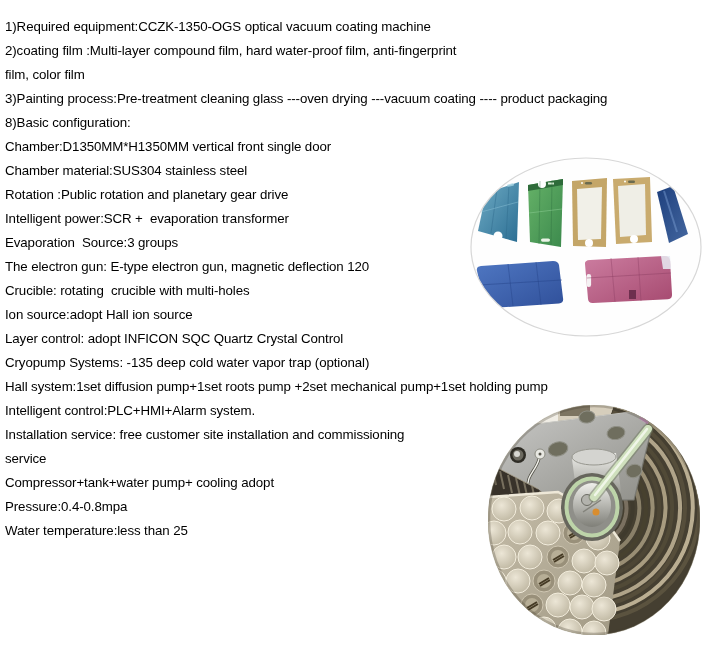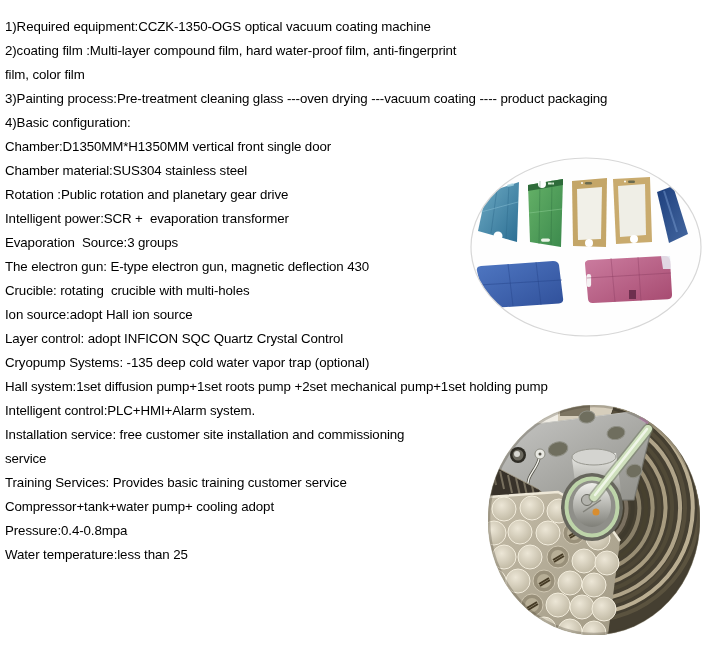--- a/index.html
+++ b/index.html
@@ -15,36 +15,35 @@
 </head>
 <body>
 
 <div class="page">
 
   <div class="spec-text">
     <div class="line">1)Required equipment:CCZK-1350-OGS optical vacuum coating machine</div>
     <div class="line">2)coating film :Multi-layer compound film, hard water-proof film, anti-fingerprint</div>
     <div class="line">film, color film</div>
     <div class="line">3)Painting process:Pre-treatment cleaning glass ---oven drying ---vacuum coating ---- product packaging</div>
-    <div class="line">4)Basic configuration:</div>
+    <div class="line">8)Basic configuration:</div>
     <div class="line">Chamber:D1350MM*H1350MM vertical front single door</div>
     <div class="line">Chamber material:SUS304 stainless steel</div>
     <div class="line">Rotation :Public rotation and planetary gear drive</div>
     <div class="line">Intelligent power:SCR +  evaporation transformer</div>
     <div class="line">Evaporation  Source:3 groups</div>
-    <div class="line">The electron gun: E-type electron gun, magnetic deflection 430</div>
+    <div class="line">The electron gun: E-type electron gun, magnetic deflection 120</div>
     <div class="line">Crucible: rotating  crucible with multi-holes</div>
     <div class="line">Ion source:adopt Hall ion source</div>
     <div class="line">Layer control: adopt INFICON SQC Quartz Crystal Control</div>
     <div class="line">Cryopump Systems: -135 deep cold water vapor trap (optional)</div>
     <div class="line">Hall system:1set diffusion pump+1set roots pump +2set mechanical pump+1set holding pump</div>
     <div class="line">Intelligent control:PLC+HMI+Alarm system.</div>
     <div class="line">Installation service: free customer site installation and commissioning</div>
     <div class="line">service</div>
-    <div class="line">Training Services: Provides basic training customer service</div>
     <div class="line">Compressor+tank+water pump+ cooling adopt</div>
     <div class="line">Pressure:0.4-0.8mpa</div>
     <div class="line">Water temperature:less than 25</div>
   </div>
 
   <svg class="fig fig-phones" width="236" height="183" viewBox="0 0 236 183" xmlns="http://www.w3.org/2000/svg">
     <defs>
       <clipPath id="pcClip">
           <ellipse cx="118" cy="91" rx="115" ry="89"></ellipse>
         </clipPath>

